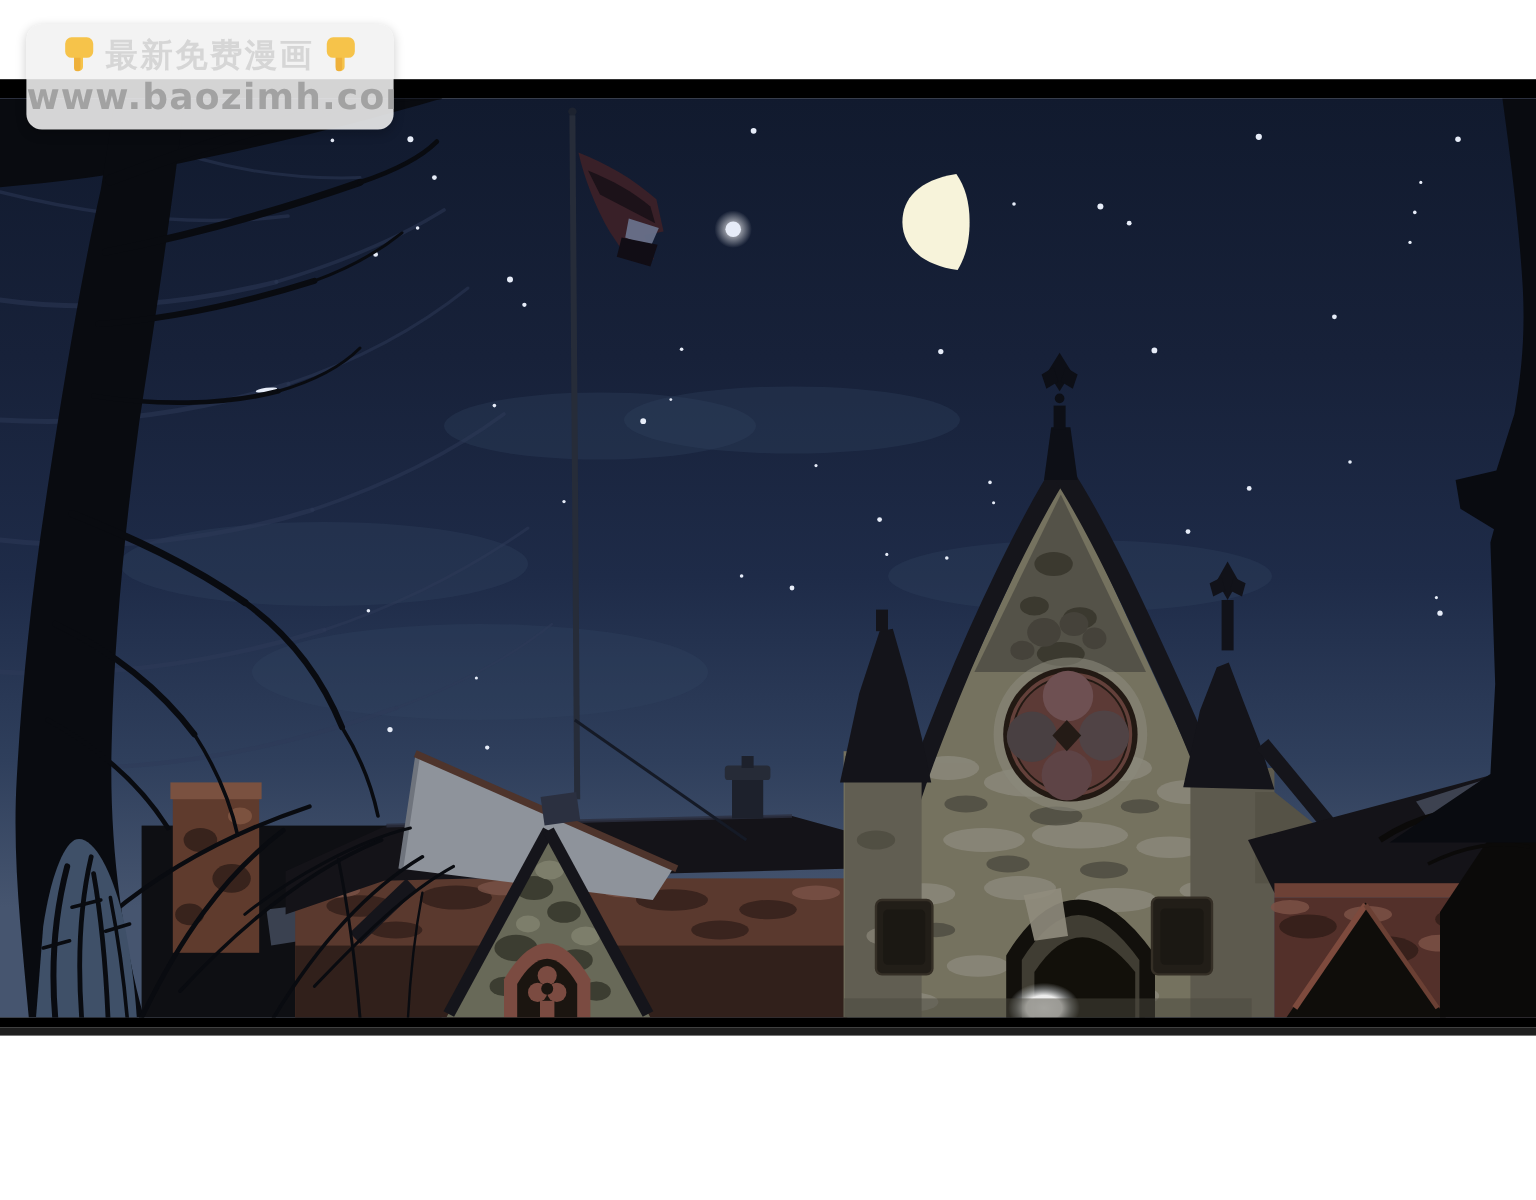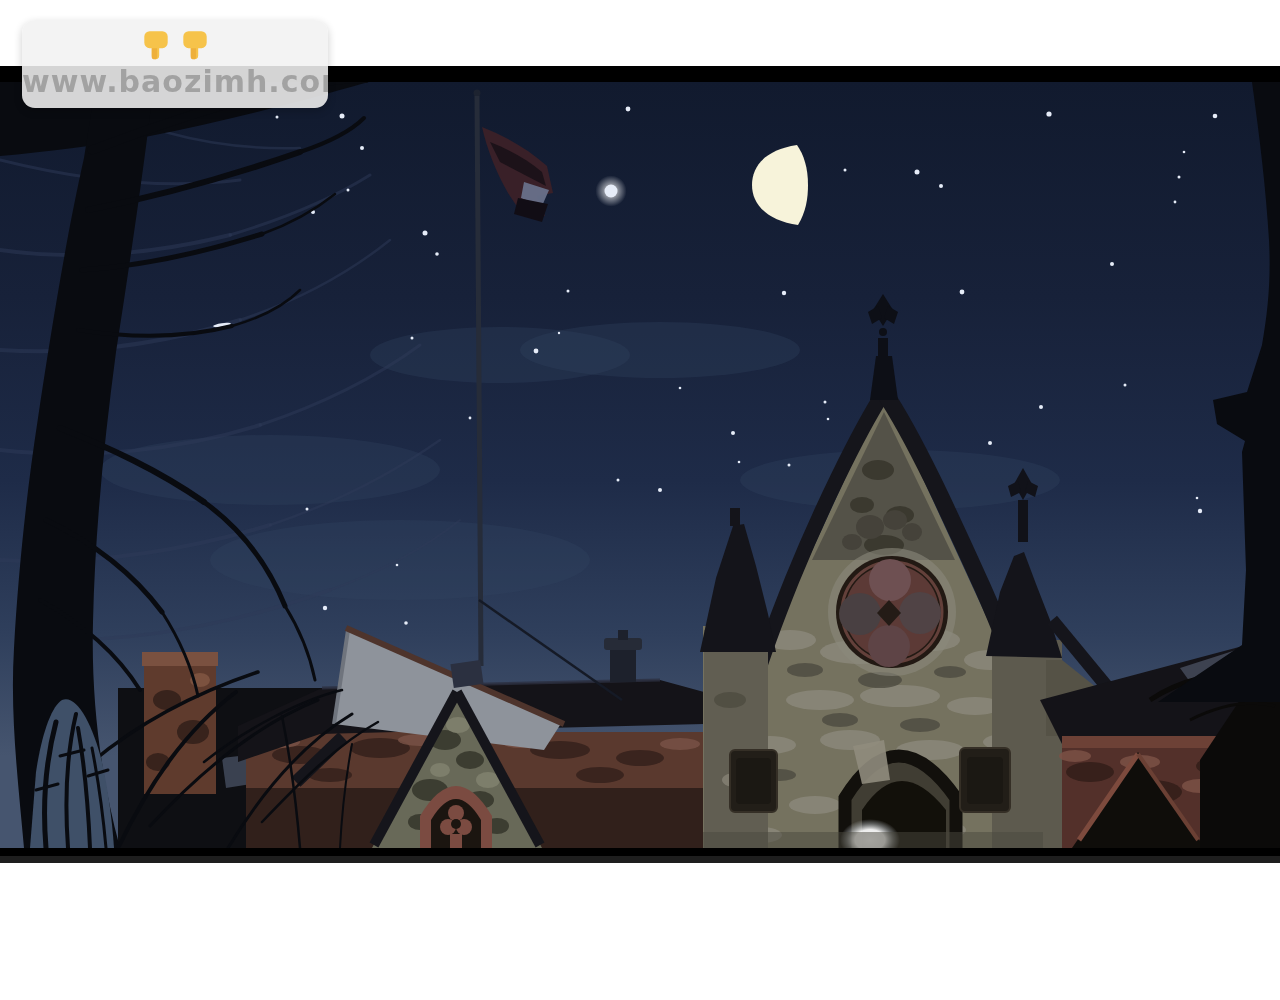--- a/index.html
+++ b/index.html
@@ -407,20 +407,21 @@
 
   <div class="bar-bottom"></div>
   <div class="bar-bottom2"></div>
 
   <div class="watermark">
     <div class="wm-line1">
       <svg class="hand" viewBox="0 0 32 32">
         <path d="M10 2 h12 a5 5 0 0 1 5 5 v6 a5 5 0 0 1 -5 5 h-3 v7 a3.5 3.5 0 0 1 -7 0 v-7 h-2 a5 5 0 0 1 -5 -5 v-6 a5 5 0 0 1 5 -5 z" fill="#f6c34a"></path>
         <path d="M12 18 v8 a2.5 2.5 0 0 0 5 0 v-8 z" fill="#eeb03a"></path>
       </svg>
+      <span class="wm-title">最新免费漫画</span>
       <svg class="hand" viewBox="0 0 32 32">
         <path d="M10 2 h12 a5 5 0 0 1 5 5 v6 a5 5 0 0 1 -5 5 h-3 v7 a3.5 3.5 0 0 1 -7 0 v-7 h-2 a5 5 0 0 1 -5 -5 v-6 a5 5 0 0 1 5 -5 z" fill="#f6c34a"></path>
         <path d="M12 18 v8 a2.5 2.5 0 0 0 5 0 v-8 z" fill="#eeb03a"></path>
       </svg>
     </div>
     <div class="wm-url">www.baozimh.com</div>
   </div>
 
 </div>
 

